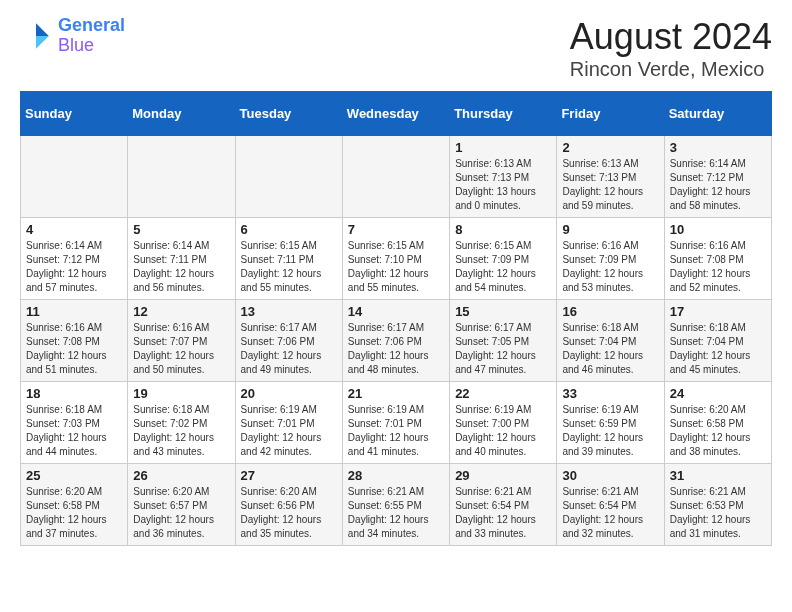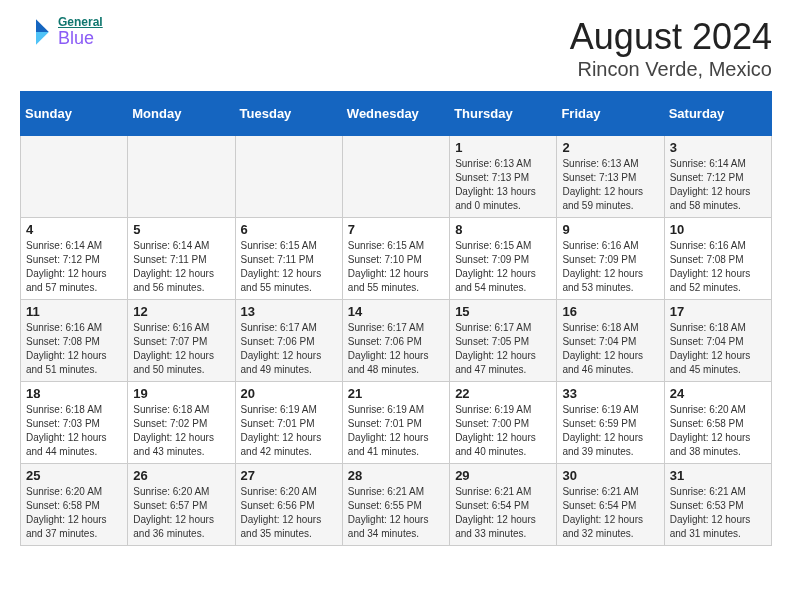--- a/index.html
+++ b/index.html
@@ -20,36 +20,35 @@
       display: flex;
       align-items: center;
       gap: 6px;
     }
     .logo-text {
       display: flex;
       flex-direction: column;
       line-height: 1.1;
     }
     .logo-general {
-      font-size: 12px;
+      font-size: 18px;
       font-weight: bold;
-      color: #0f766e;
-      text-decoration: underline;
+      color: #3b82f6;
     }
     .logo-blue {
       font-size: 18px;
       font-weight: normal;
       color: #8b5cf6;
     }
     .logo-icon {
       width: 32px;
       height: 32px;
     }
     .title-block {
-      text-align: right;
+      text-align: left;
     }
     .month-title {
       font-size: 36px;
       font-weight: normal;
       color: #222;
     }
     .location {
       font-size: 20px;
       color: #444;
     }

